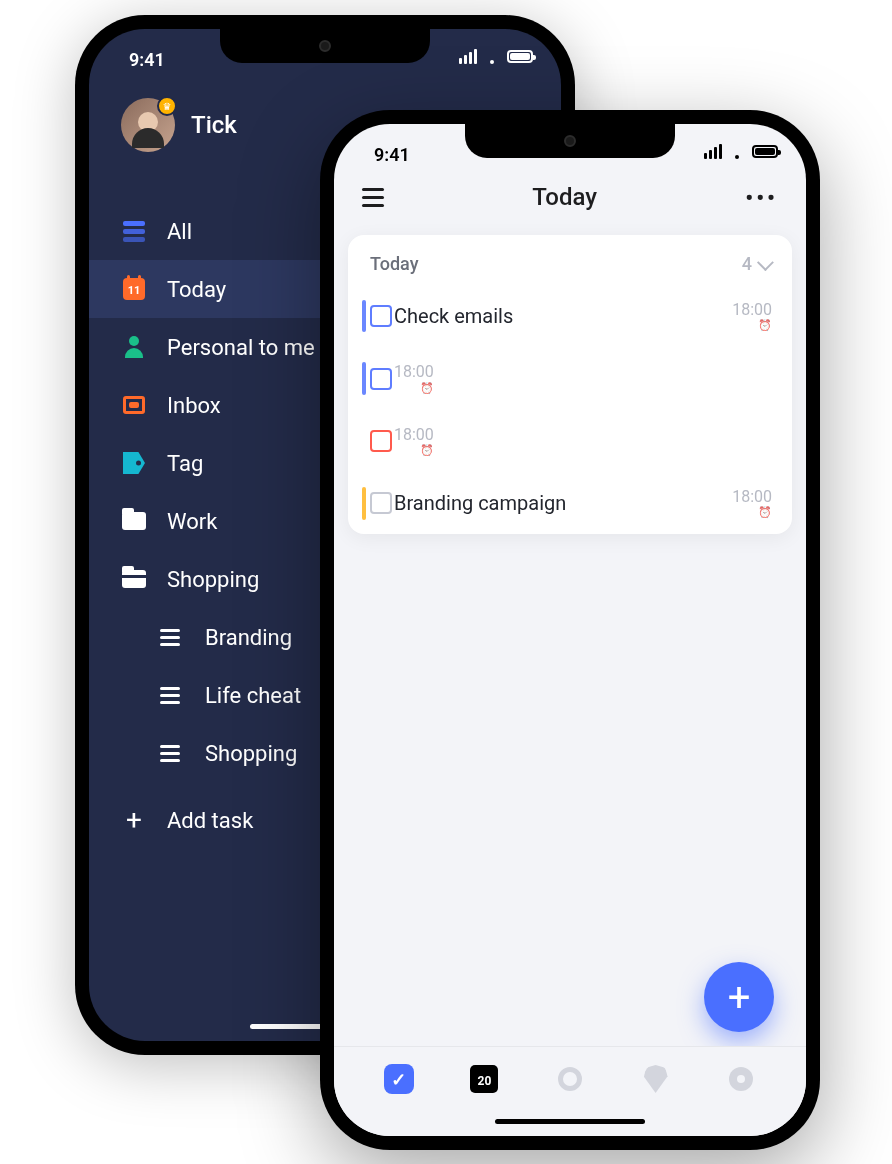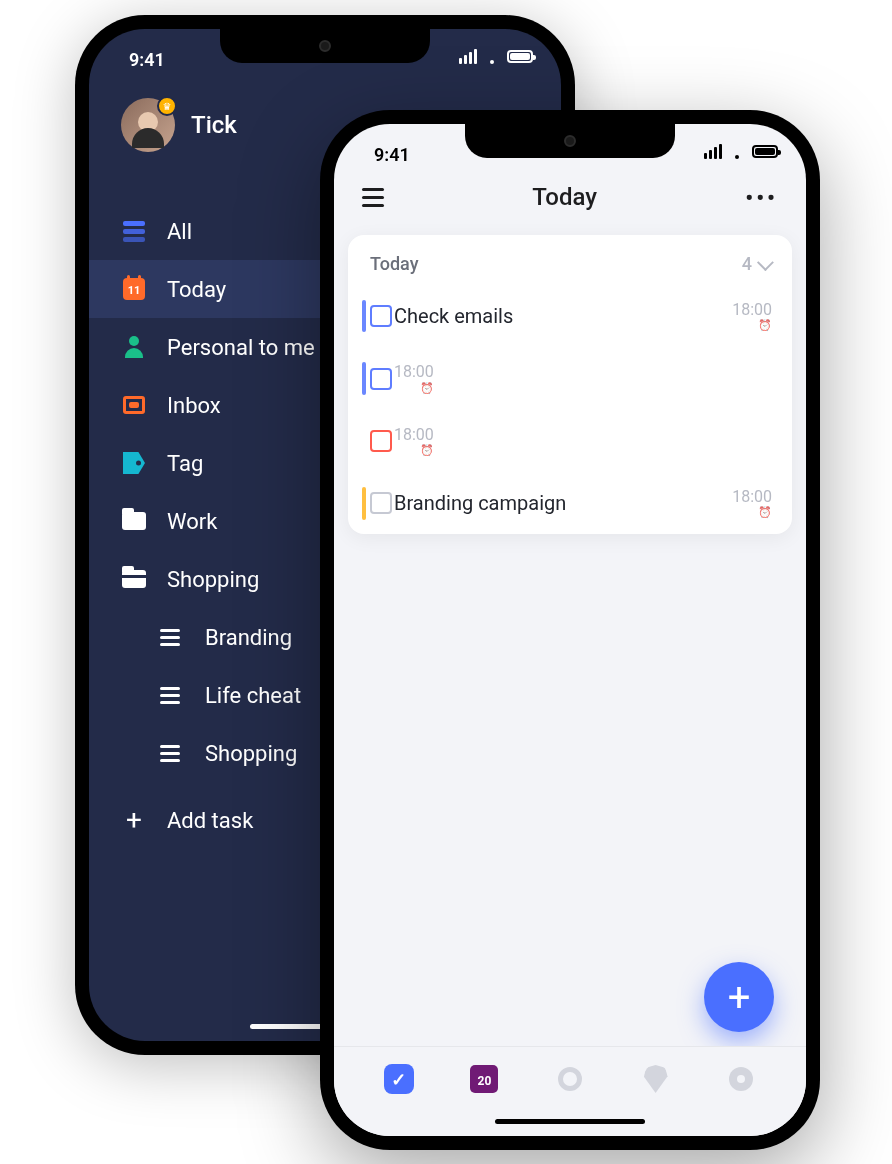--- a/index.html
+++ b/index.html
@@ -214,21 +214,21 @@
     position:absolute;left:0;right:0;bottom:0;
     height:90px;padding:14px 22px 0;
     display:flex;justify-content:space-around;align-items:flex-start;
     border-top:1px solid rgba(0,0,0,0.05);
     background:#f3f4f8;
   }
   .tab{width:36px;height:36px;display:flex;align-items:center;justify-content:center;cursor:pointer;color:#c7c9d2;}
   .tab.active .tb-check{background:#4a6fff;}
 
   .tb-check{width:30px;height:30px;border-radius:8px;background:#4a6fff;display:flex;align-items:center;justify-content:center;color:#fff;font-size:18px;font-weight:700;}
-  .tb-cal{width:28px;height:28px;border-radius:5px;background:#701a75;display:flex;align-items:center;justify-content:center;color:#fff;font-size:12px;font-weight:700;padding-top:4px;}
+  .tb-cal{width:28px;height:28px;border-radius:5px;background:#000000;display:flex;align-items:center;justify-content:center;color:#fff;font-size:12px;font-weight:700;padding-top:4px;}
   .tb-focus{width:24px;height:24px;border:5px solid #d3d5dd;border-radius:50%;}
   .tb-loc{width:24px;height:28px;background:#d3d5dd;border-radius:50% 50% 60% 60%;clip-path:polygon(50% 100%,0 40%,10% 10%,50% 0,90% 10%,100% 40%);}
   .tb-set{width:24px;height:24px;border-radius:50%;background:#d3d5dd;position:relative;}
   .tb-set::after{content:"";position:absolute;left:50%;top:50%;transform:translate(-50%,-50%);width:8px;height:8px;border-radius:50%;background:#f3f4f8;}
 
   
   .sig{display:flex;align-items:flex-end;gap:2px;}
   .sig span{width:3px;background:currentColor;border-radius:1px;}
   .sig span:nth-child(1){height:6px;}
   .sig span:nth-child(2){height:9px;}

